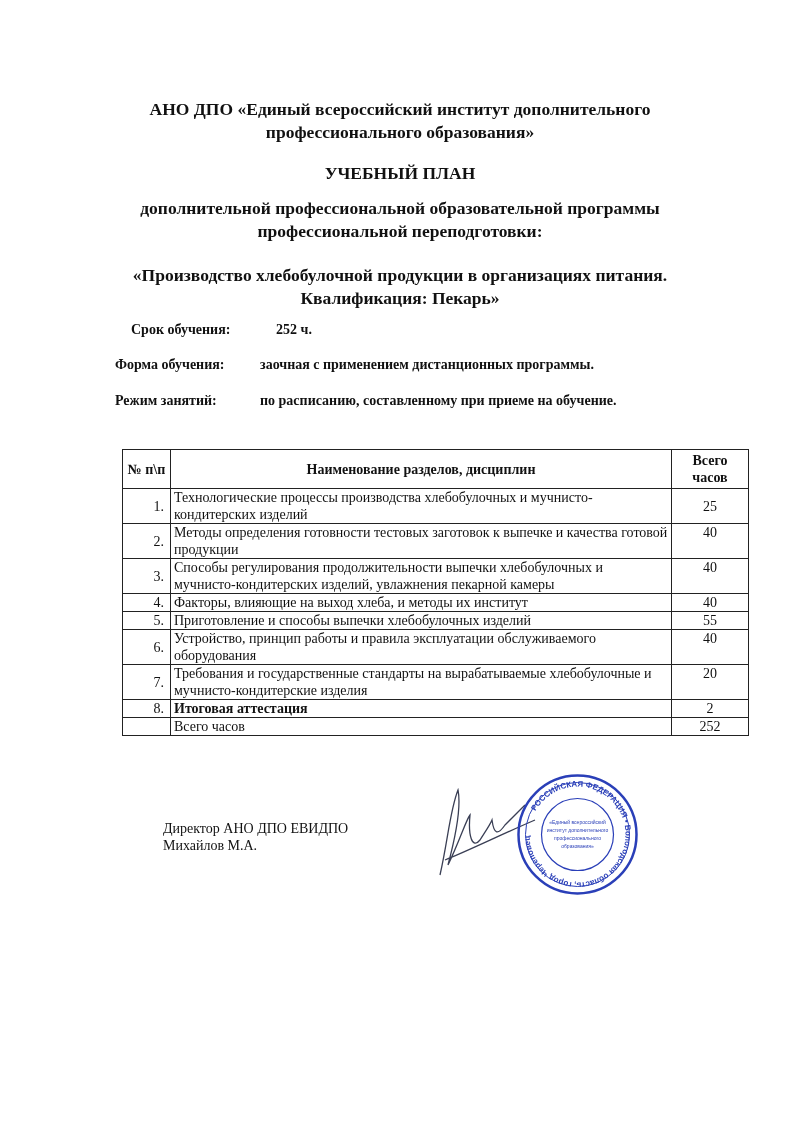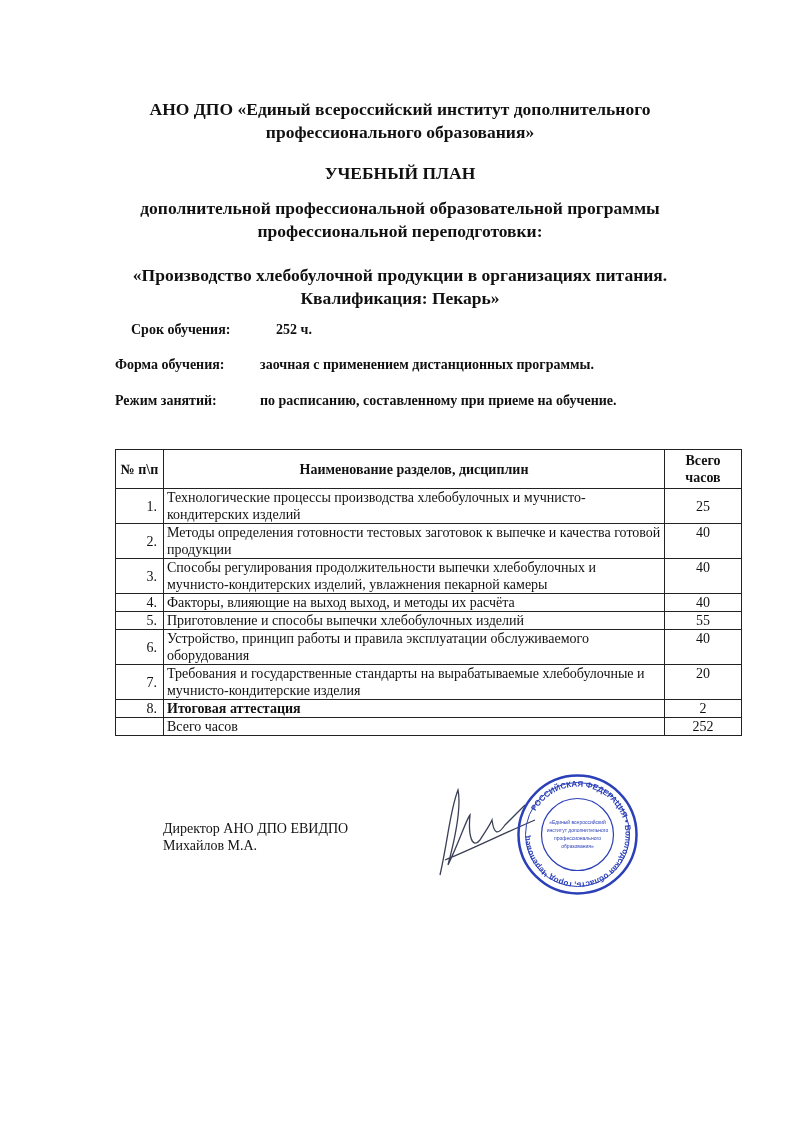--- a/index.html
+++ b/index.html
@@ -9,21 +9,21 @@
   .h1 { font-size: 17.5px; line-height: 23px; }
   #org { top: 98px; }
   #title { top: 163px; font-size: 17.5px; }
   #subtitle { top: 197px; }
   #program { top: 264px; }
   .meta { position: absolute; left: 115px; font-weight: bold; font-size: 14px; }
   .meta .lbl { display: inline-block; width: 145px; }
   #meta-0 { top: 322px; margin-left: 16px; }
   #meta-1 { top: 357px; }
   #meta-2 { top: 393px; }
-  table { position: absolute; left: 115px; top: 449px; width: 627px;
+  table { position: absolute; left: 122px; top: 449px; width: 627px;
           border-collapse: collapse; font-size: 14px; line-height: 17px; }
   td, th { border: 1px solid #222; padding: 0 3px; vertical-align: middle; }
   th { font-weight: bold; text-align: center; height: 38px; }
   td.num { text-align: right; width: 38px; padding-right: 6px; }
   td.hrs { text-align: center; width: 70px; }
   td.hrs.top { vertical-align: top; }
   td.name { text-align: left; }
   tr.bold td.name { font-weight: bold; }
   #sign { position: absolute; left: 163px; top: 820px; font-size: 14px; line-height: 17px; }
   #signature { position: absolute; left: 430px; top: 780px; }
@@ -73,21 +73,21 @@
         <td class="name">Методы определения готовности тестовых заготовок к выпечке и качества готовой продукции</td>
         <td class="hrs top">40</td>
       </tr>
   <tr>
         <td class="num">3.</td>
         <td class="name">Способы регулирования продолжительности выпечки хлебобулочных и мучнисто-кондитерских изделий, увлажнения пекарной камеры</td>
         <td class="hrs top">40</td>
       </tr>
   <tr>
         <td class="num">4.</td>
-        <td class="name">Факторы, влияющие на выход выход, и методы их расчёта</td>
+        <td class="name">Факторы, влияющие на выход хлеба, и методы их институт</td>
         <td class="hrs">40</td>
       </tr>
   <tr>
         <td class="num">5.</td>
         <td class="name">Приготовление и способы выпечки хлебобулочных изделий</td>
         <td class="hrs">55</td>
       </tr>
   <tr>
         <td class="num">6.</td>
         <td class="name">Устройство, принцип работы и правила эксплуатации обслуживаемого оборудования</td>

